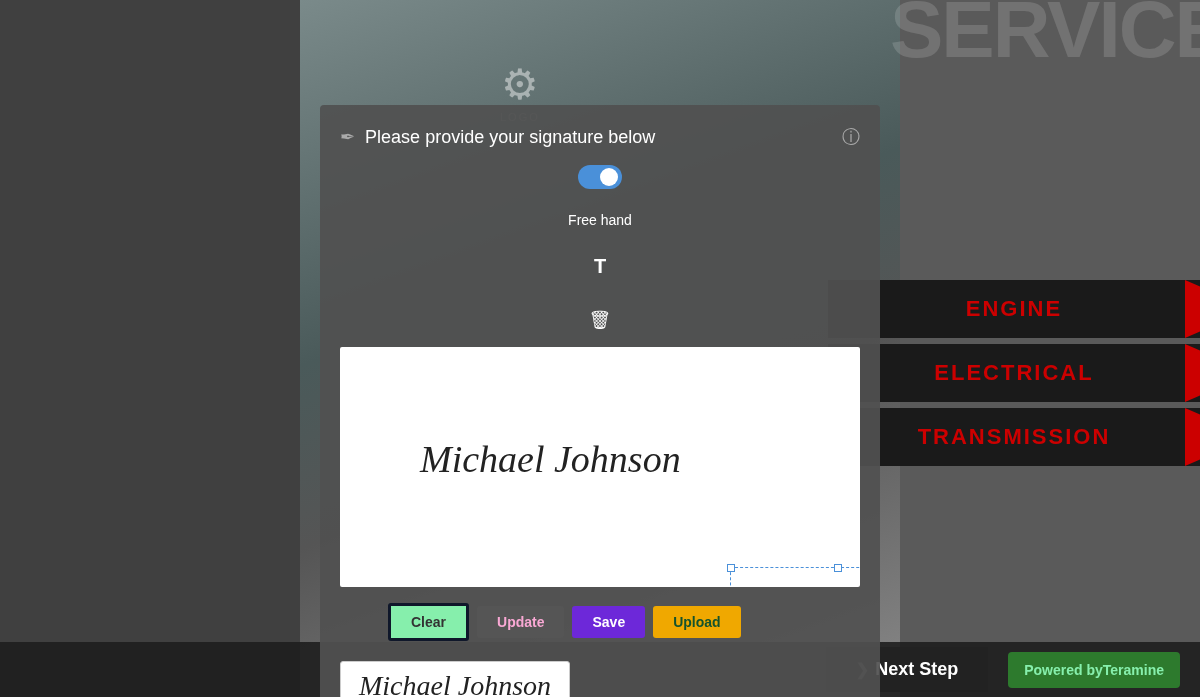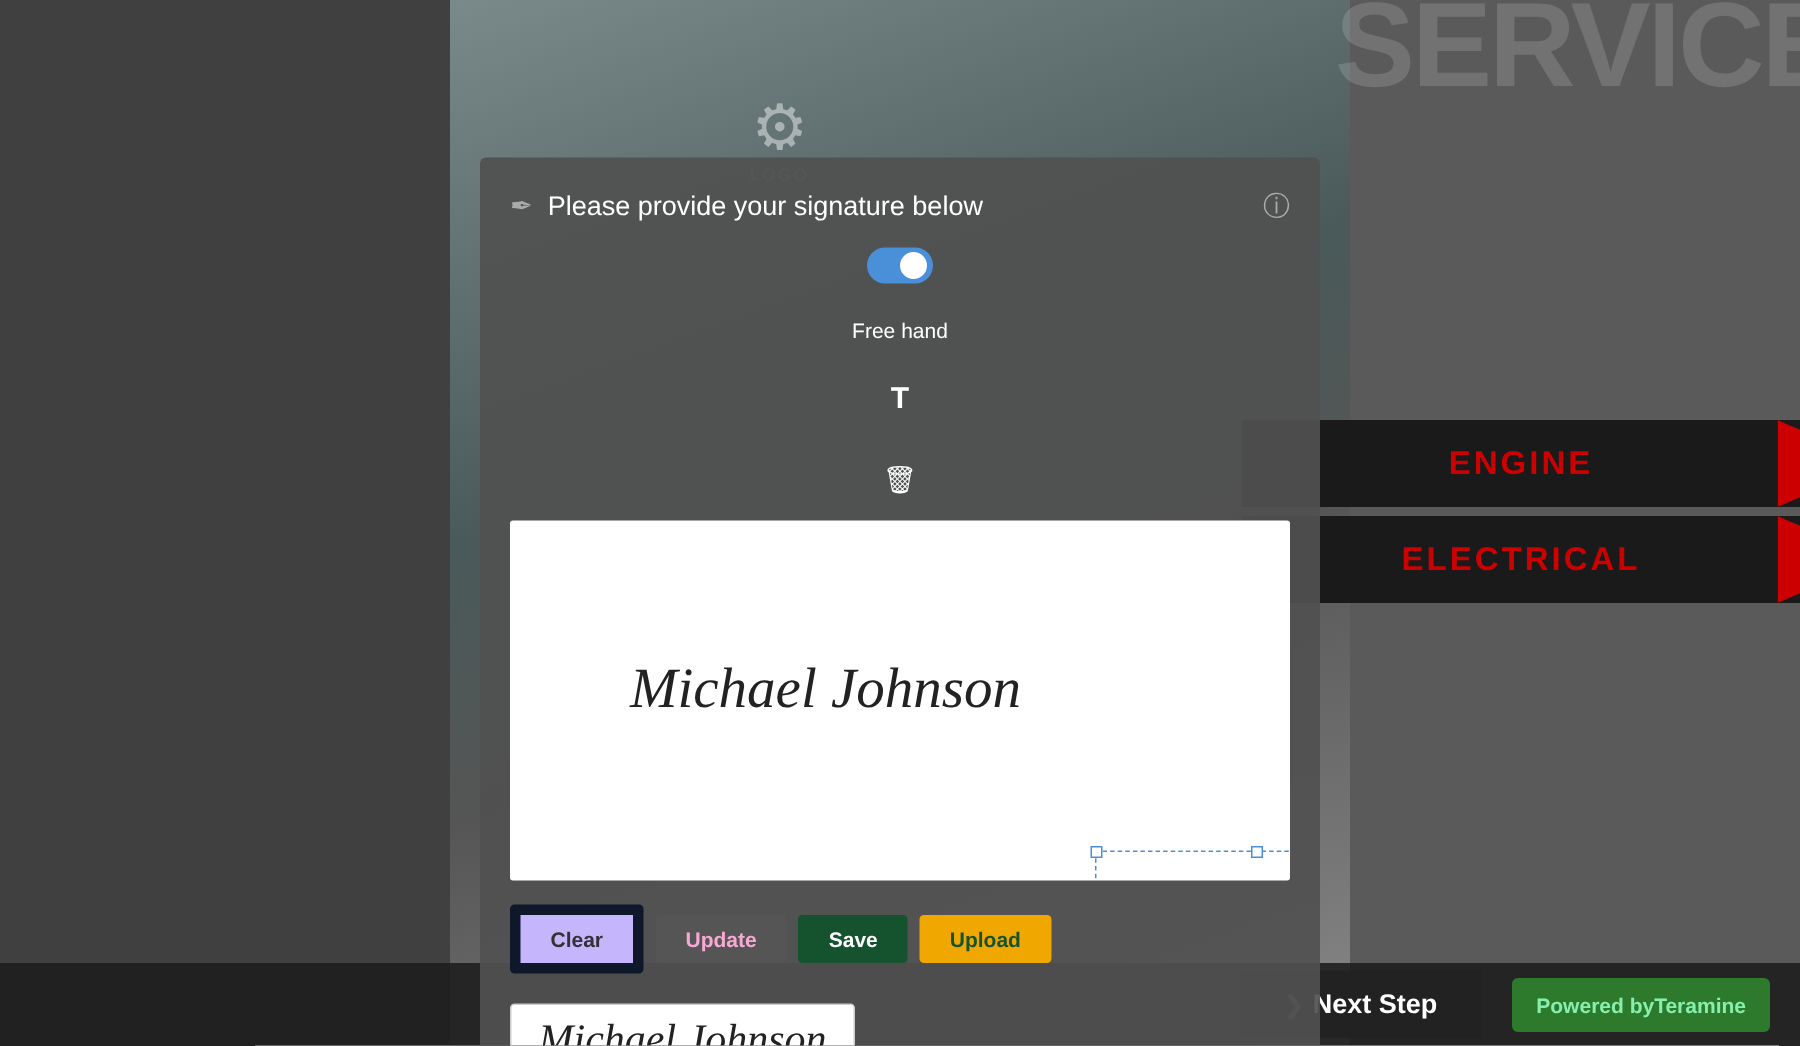--- a/index.html
+++ b/index.html
@@ -320,32 +320,33 @@
     .btn {
       padding: 8px 20px;
       font-size: 14px;
       font-weight: bold;
       border: none;
       border-radius: 3px;
       cursor: pointer;
     }
 
     .btn-clear {
-      background: #c4b5fd;
+      background: #86efac;
       color: #333;
-      border: 7px solid #0f172a;
+      border: 3px solid #0f172a;
+      margin-left: 48px;
     }
 
     .btn-update {
       background: #555;
       color: #f9a8d4;
     }
 
     .btn-save {
-      background: #14532d;
+      background: #6d28d9;
       color: white;
       text-align: center;
     }
 
     .btn-upload {
       background: #f0a800;
       color: #14532d;
     }
 
     
@@ -379,20 +380,23 @@
 <div class="car-service-title">
   <div class="service-text">SERVICE</div>
 </div>
 
 <div class="service-menu">
   <div class="service-item">
     <span>ENGINE</span>
   </div>
   <div class="service-item">
     <span>ELECTRICAL</span>
+  </div>
+  <div class="service-item">
+    <span>TRANSMISSION</span>
   </div>
 </div>
 
 <div class="modal">
   
   <div class="modal-header">
     <div class="modal-title">
       <span class="link-icon">✒</span>
       <span>Please provide your signature below</span>
     </div>

